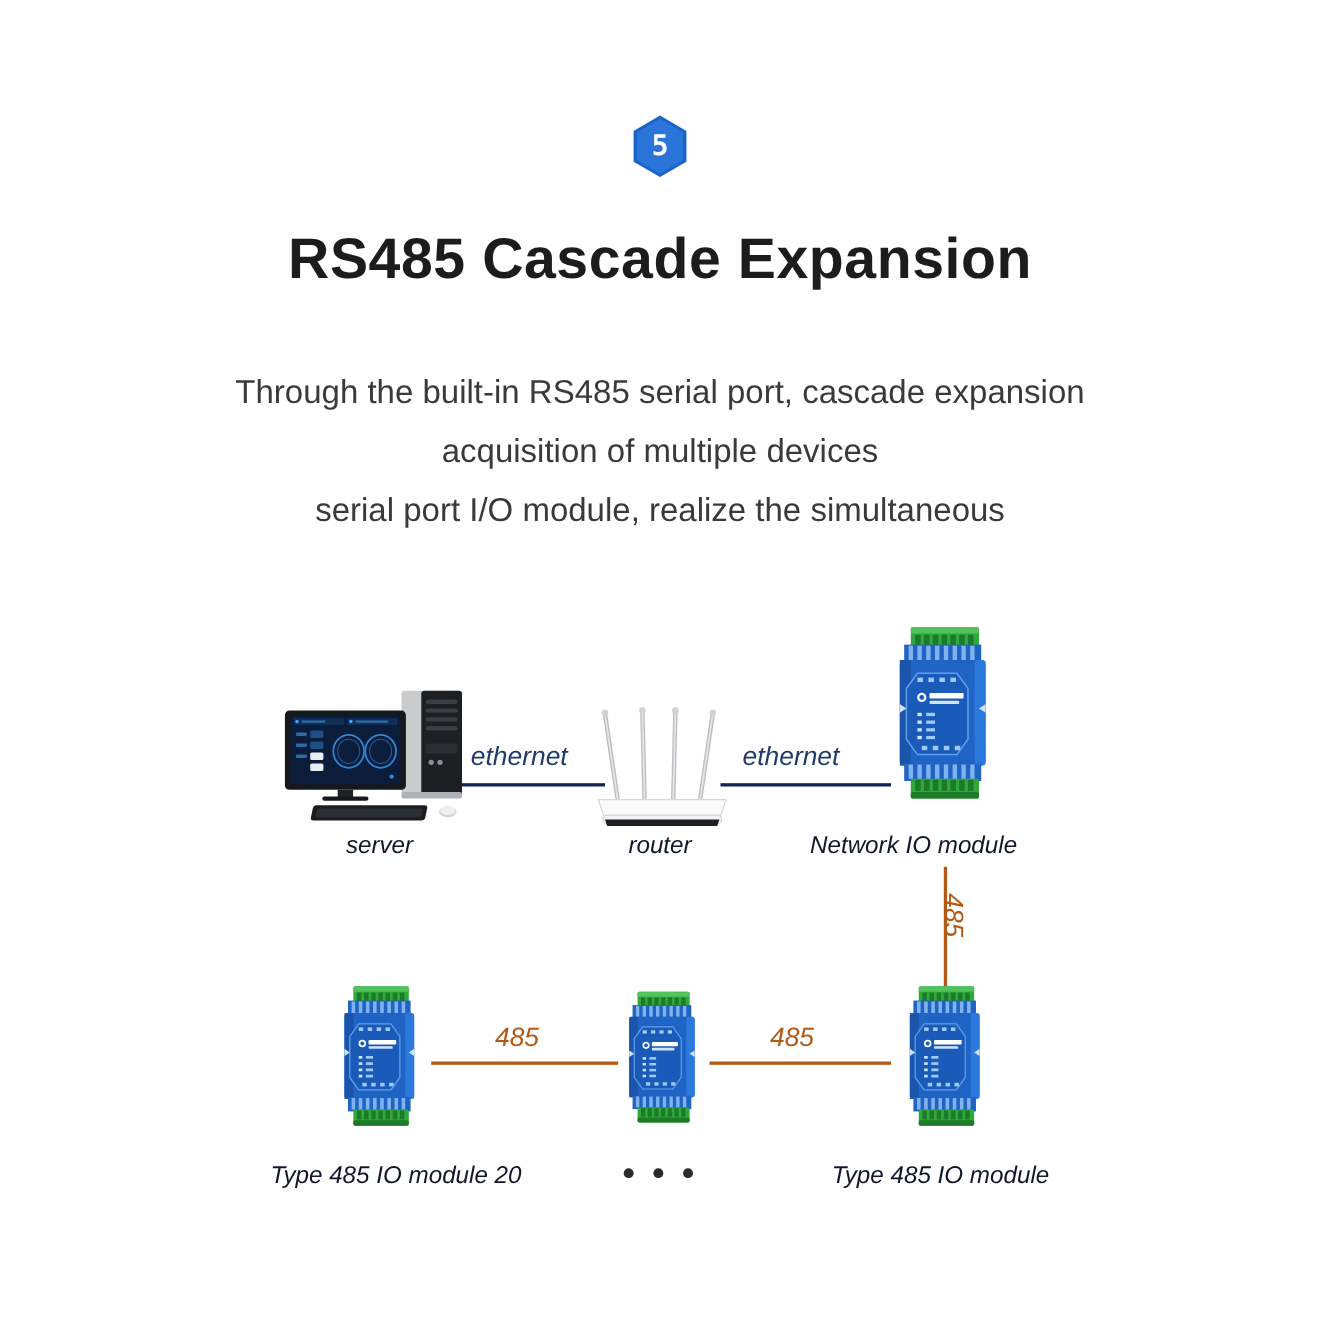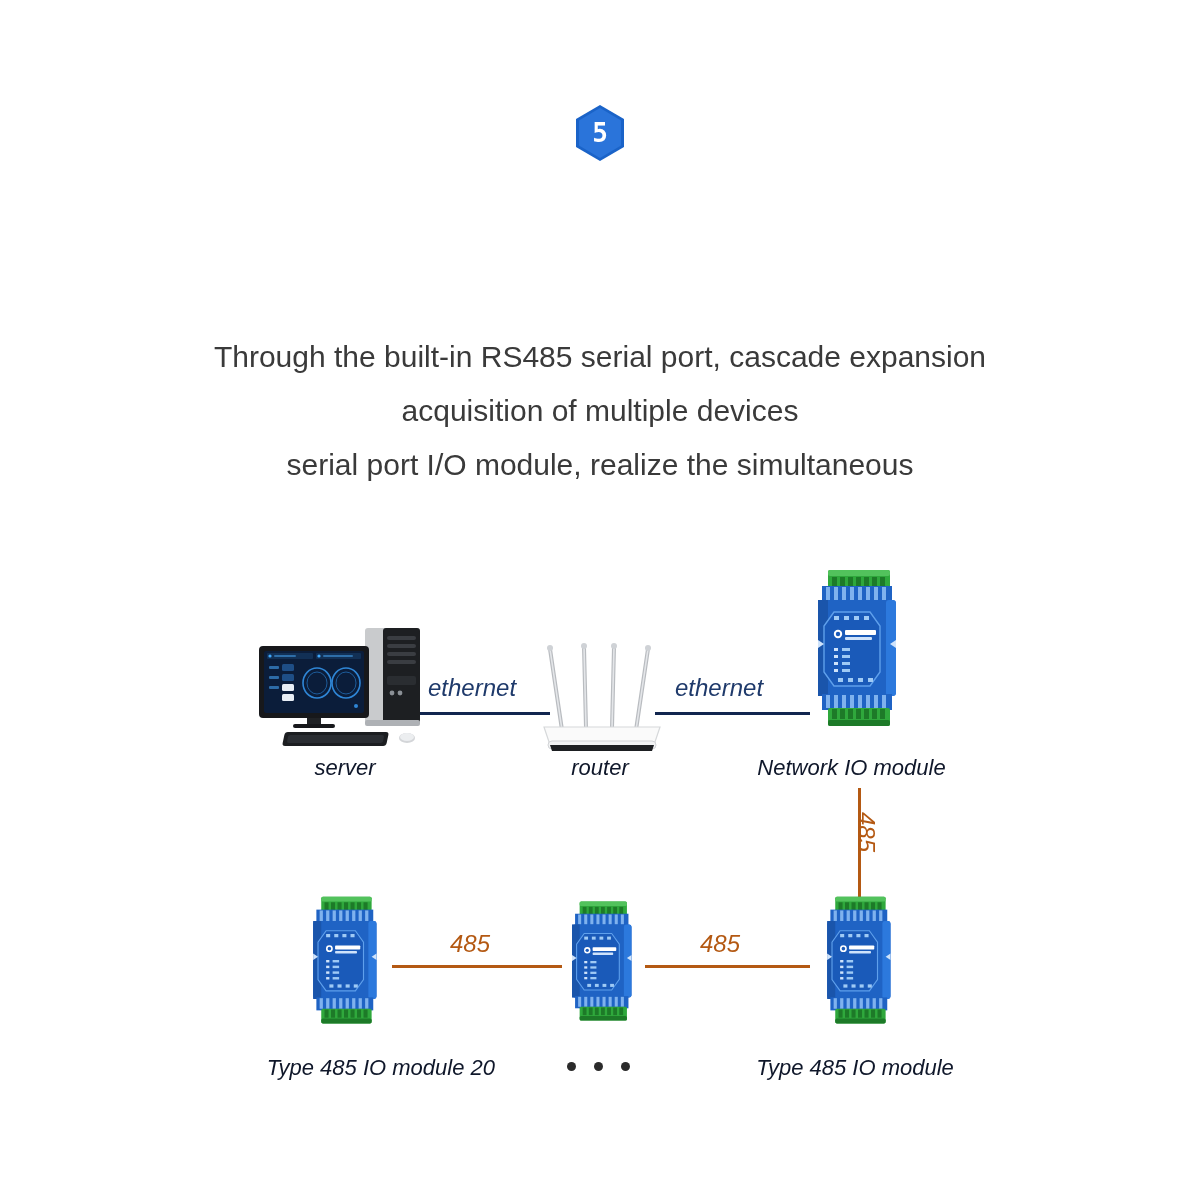--- a/index.html
+++ b/index.html
@@ -72,20 +72,21 @@
   <div class="badge-wrap">
     <div class="hex">
       <svg width="52" height="58" viewBox="0 0 52 58" aria-hidden="true">
         <polygon points="26,1 50,15 50,43 26,57 2,43 2,15" fill="#1a63c8"></polygon>
         <polygon points="26,4 47,16.5 47,41.5 26,54 5,41.5 5,16.5" fill="#2a74da"></polygon>
       </svg>
       <div class="num">5</div>
     </div>
   </div>
 
+  <div class="title">RS485 Cascade Expansion</div>
 
   <div class="subtitle">
     <div>Through the built-in RS485 serial port, cascade expansion</div>
     <div>acquisition of multiple devices</div>
     <div>serial port I/O module, realize the simultaneous</div>
   </div>
 
   <div class="diagram">
 
     <div class="link-line" style="left:420px;top:172px;width:130px;"></div>
@@ -261,21 +262,21 @@
           <rect x="24" y="141" width="5" height="10"></rect>
             <rect x="32" y="141" width="5" height="10"></rect>
           <rect x="40" y="141" width="5" height="10"></rect>
             <rect x="48" y="141" width="5" height="10"></rect>
           <rect x="56" y="141" width="5" height="10"></rect>
             <rect x="64" y="141" width="5" height="10"></rect>
           <rect x="72" y="141" width="5" height="10"></rect>
         </g>
       </svg>
     </div>
-    <div class="node-label" style="left:734px;top:215px;width:235px;">Network IO module</div>
+    <div class="node-label" style="left:713px;top:215px;width:235px;">Network IO module</div>
 
     <div class="link-line orange-v" style="left:858px;top:248px;height:140px;"></div>
     <div class="link-text orange vert" style="left:880px;top:272px;">485</div>
 
     <div class="dev" style="left:296px;top:355px;">
       <svg width="96" height="130" viewBox="0 0 96 160" aria-hidden="true">
         <rect x="20" y="2" width="62" height="18" rx="2" fill="#2fa83c"></rect>
         <rect x="20" y="2" width="62" height="6" rx="2" fill="#52c25c"></rect>
         <g fill="#1d7a28">
           <rect x="24" y="9" width="5" height="10"></rect>
@@ -521,21 +522,21 @@
             <rect x="32" y="141" width="5" height="10"></rect>
           <rect x="40" y="141" width="5" height="10"></rect>
             <rect x="48" y="141" width="5" height="10"></rect>
           <rect x="56" y="141" width="5" height="10"></rect>
             <rect x="64" y="141" width="5" height="10"></rect>
           <rect x="72" y="141" width="5" height="10"></rect>
         </g>
       </svg>
     </div>
 
-    <div class="node-label" style="left:225px;top:515px;width:270px;text-align:right;">Type 485 IO module 20</div>
+    <div class="node-label" style="left:225px;top:515px;width:270px;">Type 485 IO module 20</div>
 
     <div class="dots" style="left:567px;top:522px;">
       <span></span>
       <span></span>
       <span></span>
     </div>
 
     <div class="node-label" style="left:730px;top:515px;width:250px;">Type 485 IO module</div>
 
   </div>

